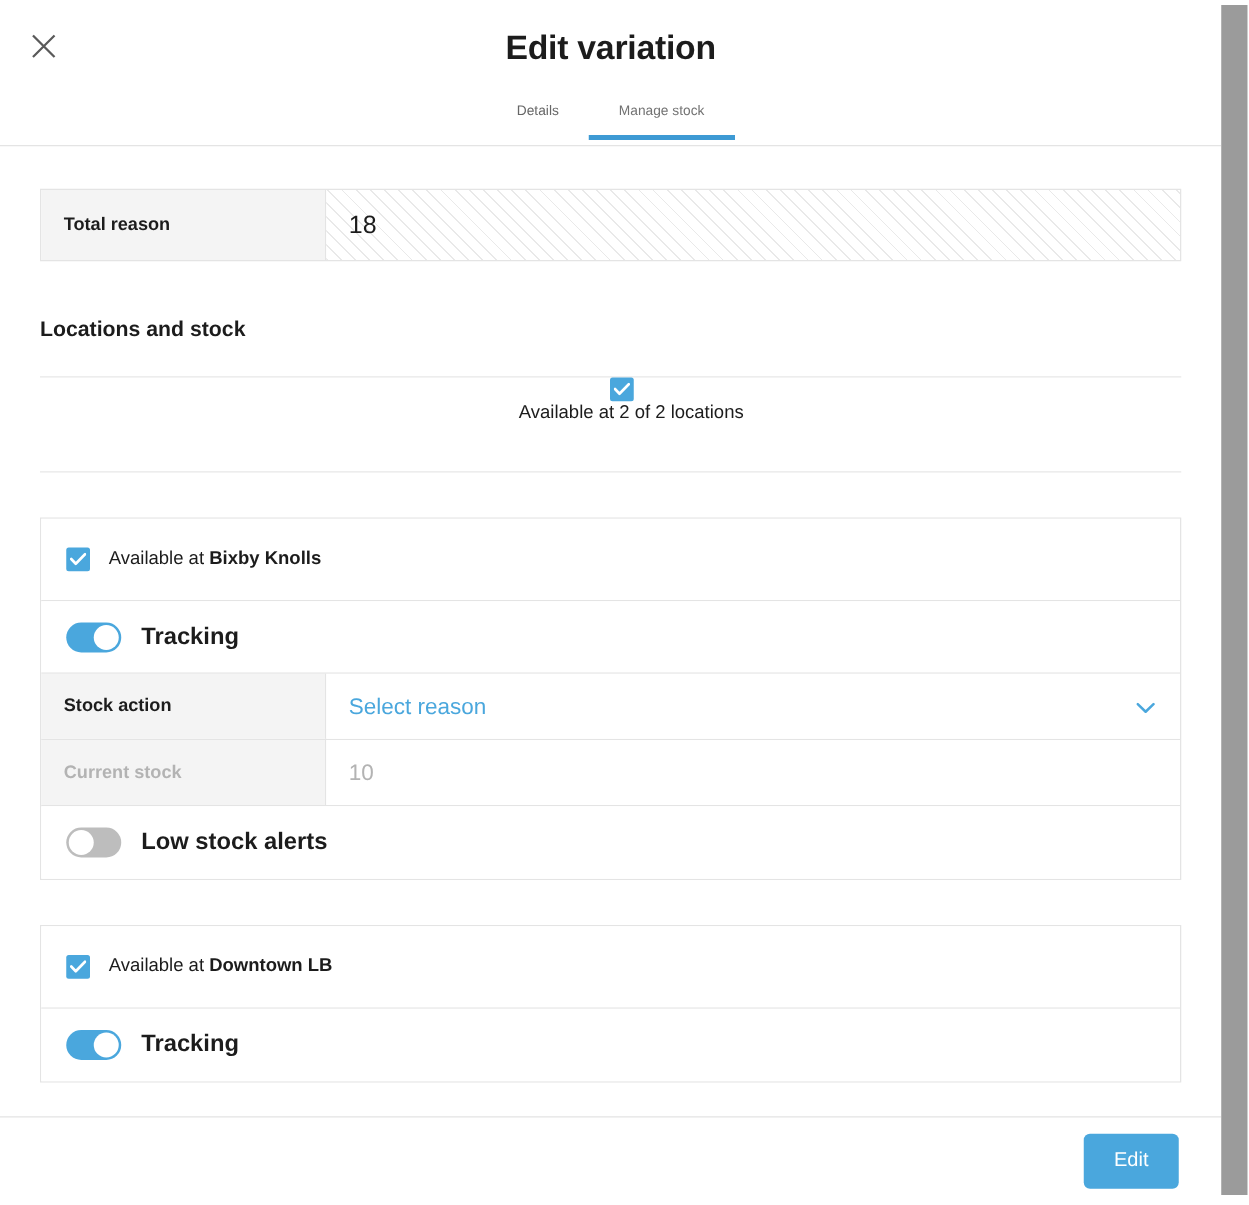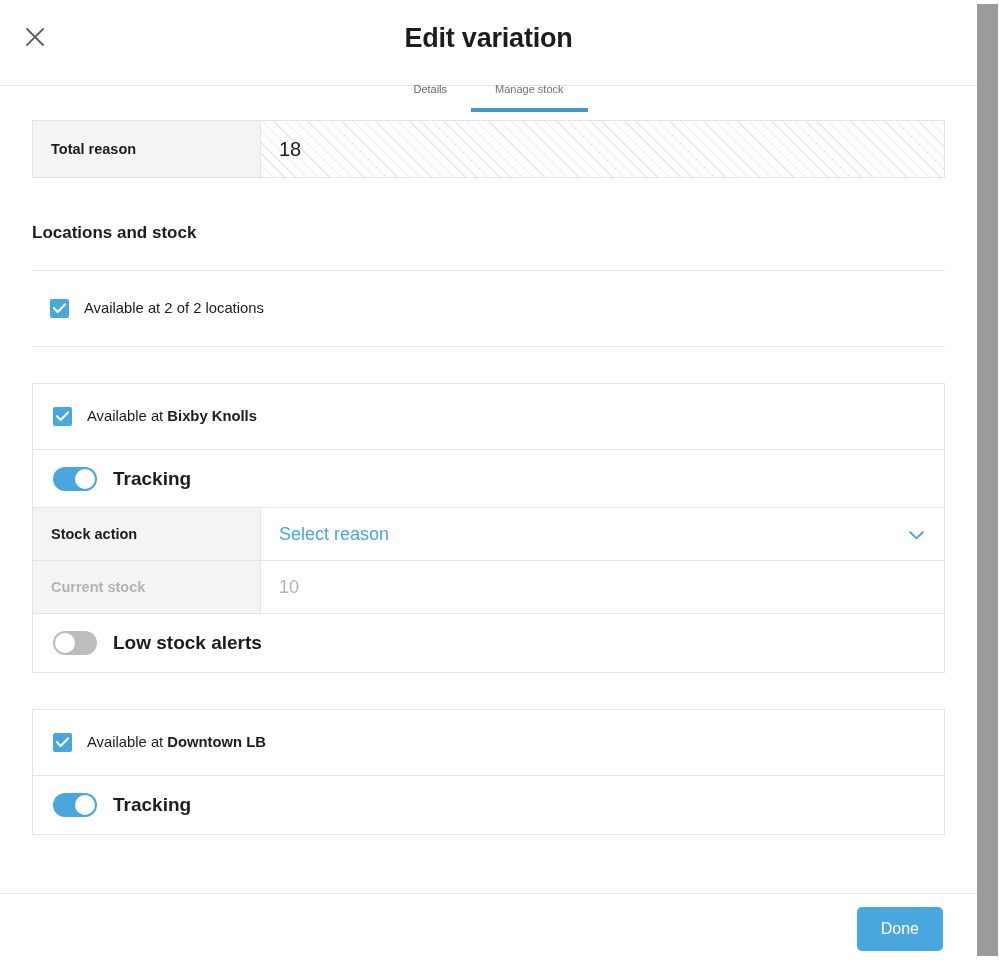--- a/index.html
+++ b/index.html
@@ -28,21 +28,21 @@
     left: 0; top: 0;
     width: 977px;
     height: 964px;
     background: #ffffff;
     overflow: hidden;
   }
 
   
   .modal-header {
     position: relative;
-    height: 86px;
+    height: 117px;
     border-bottom: 1px solid #e4e4e4;
     background: #fff;
   }
   .close-btn {
     position: absolute;
     left: 18px;
     top: 20px;
     width: 34px;
     height: 34px;
     display: flex;
@@ -146,20 +146,21 @@
 
   
   .all-locations {
     margin-top: 26px;
     border-top: 1px solid #e8e8e8;
     border-bottom: 1px solid #e8e8e8;
     height: 77px;
     display: flex;
     align-items: center;
     padding-left: 18px;
+    flex-direction: column;
   }
 
   
   .cbx {
     width: 19px;
     height: 19px;
     flex: 0 0 19px;
     border-radius: 2px;
     background: #4aa7dd;
     position: relative;
@@ -421,21 +422,21 @@
             <div class="knob"></div>
           </div>
           <div class="toggle-label">Tracking</div>
         </div>
 
       </div>
 
     </div>
 
     <div class="modal-footer">
-      <button class="done-btn">Done</button>
+      <button class="done-btn">Edit</button>
     </div>
 
   </div>
 
   <div class="page-scrollbar">
     <div class="track"></div>
     <div class="thumb"></div>
   </div>
 
 </div>

